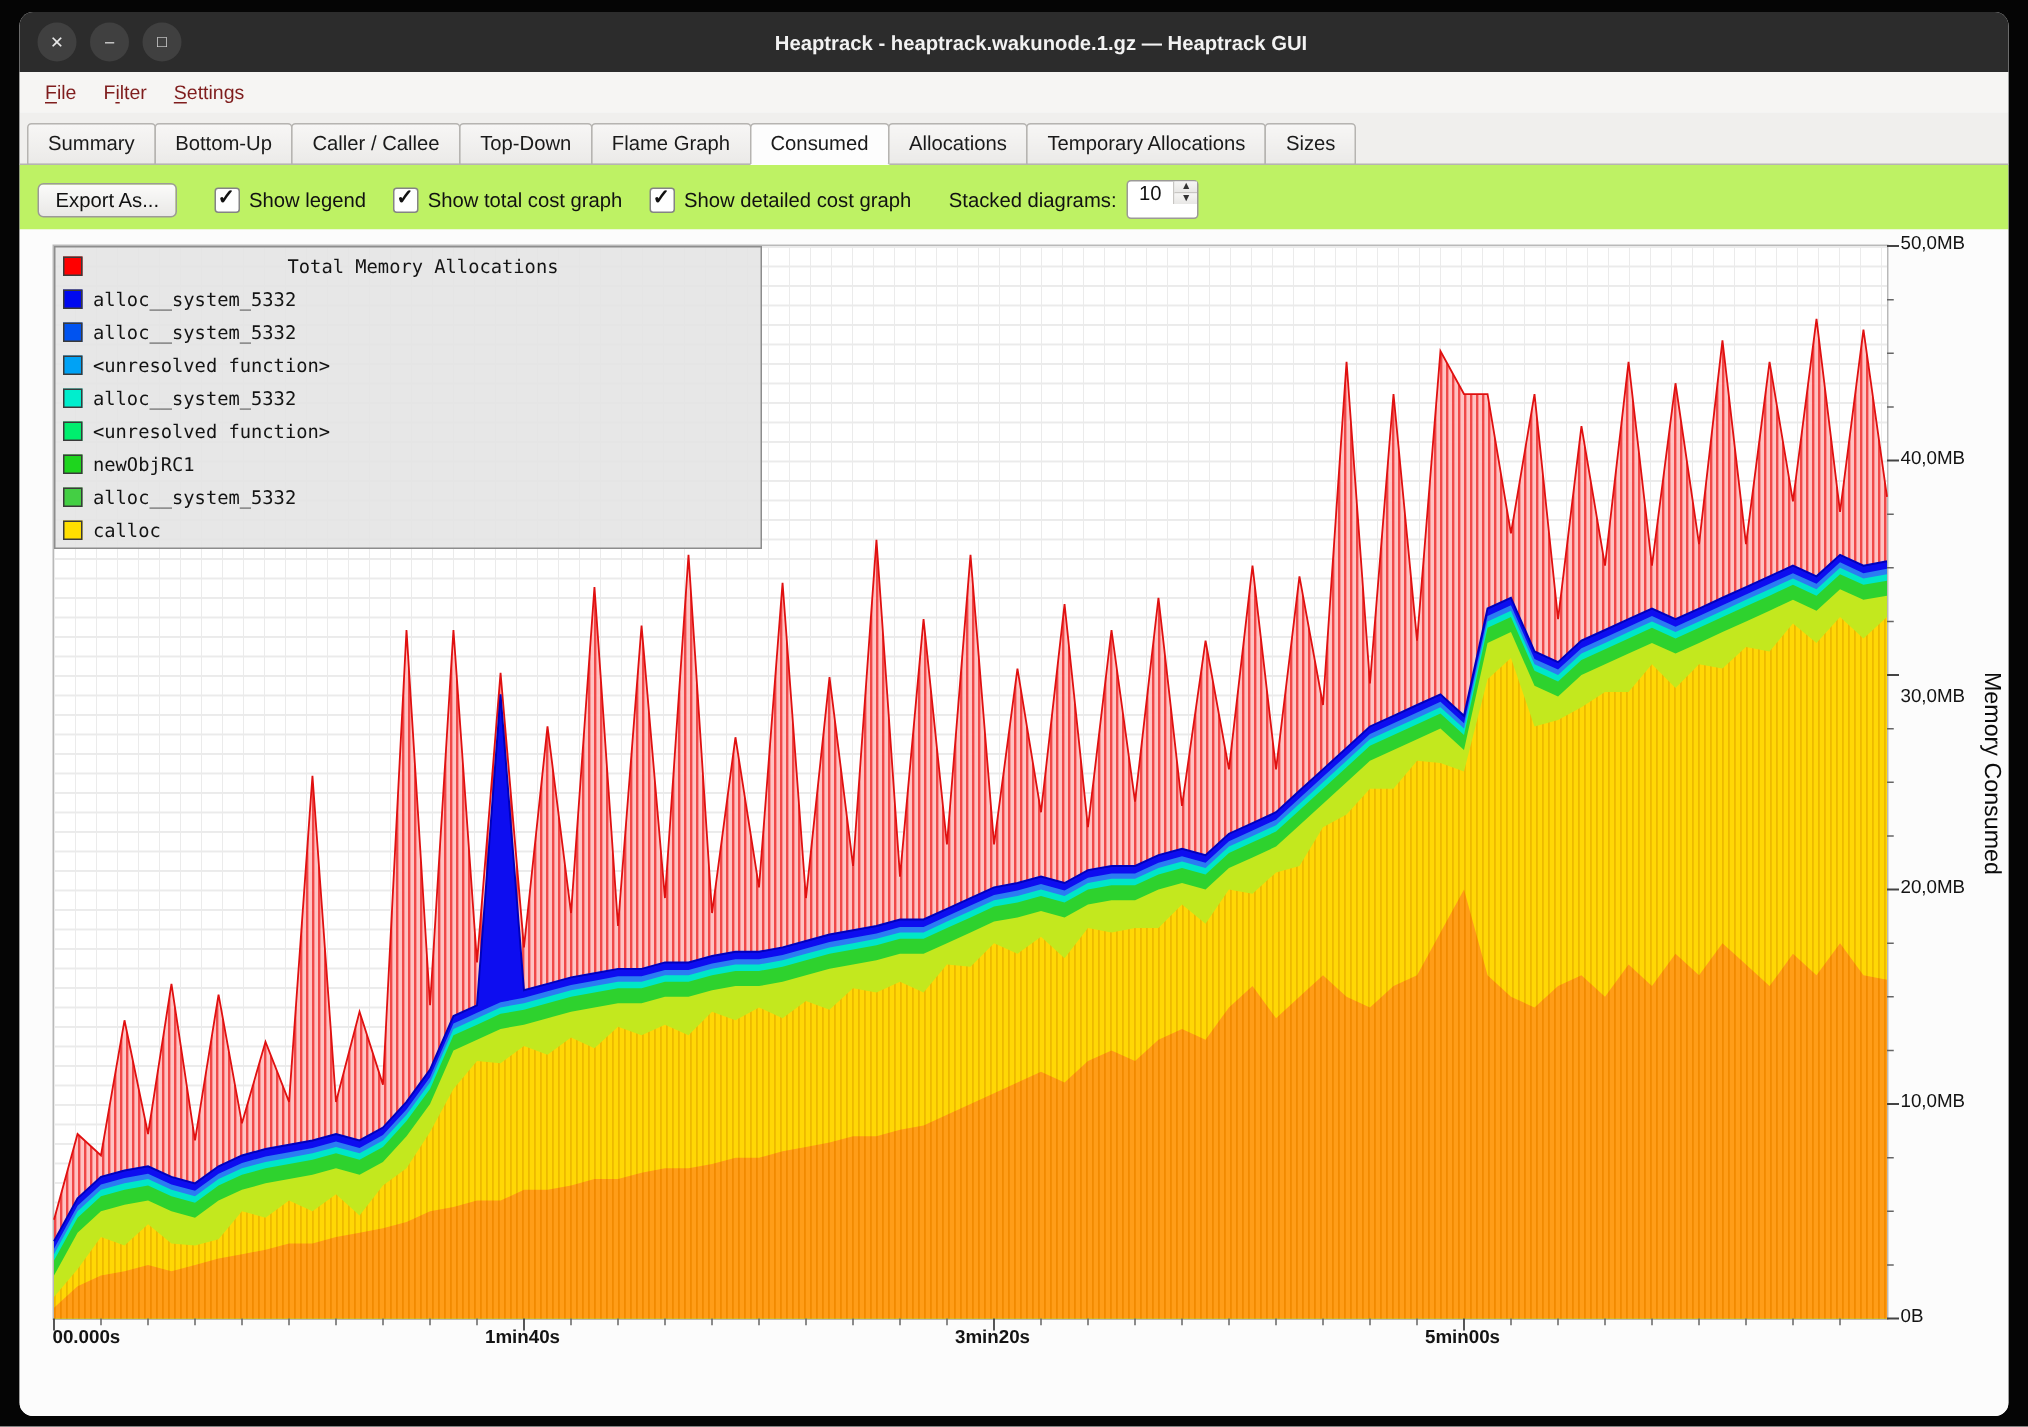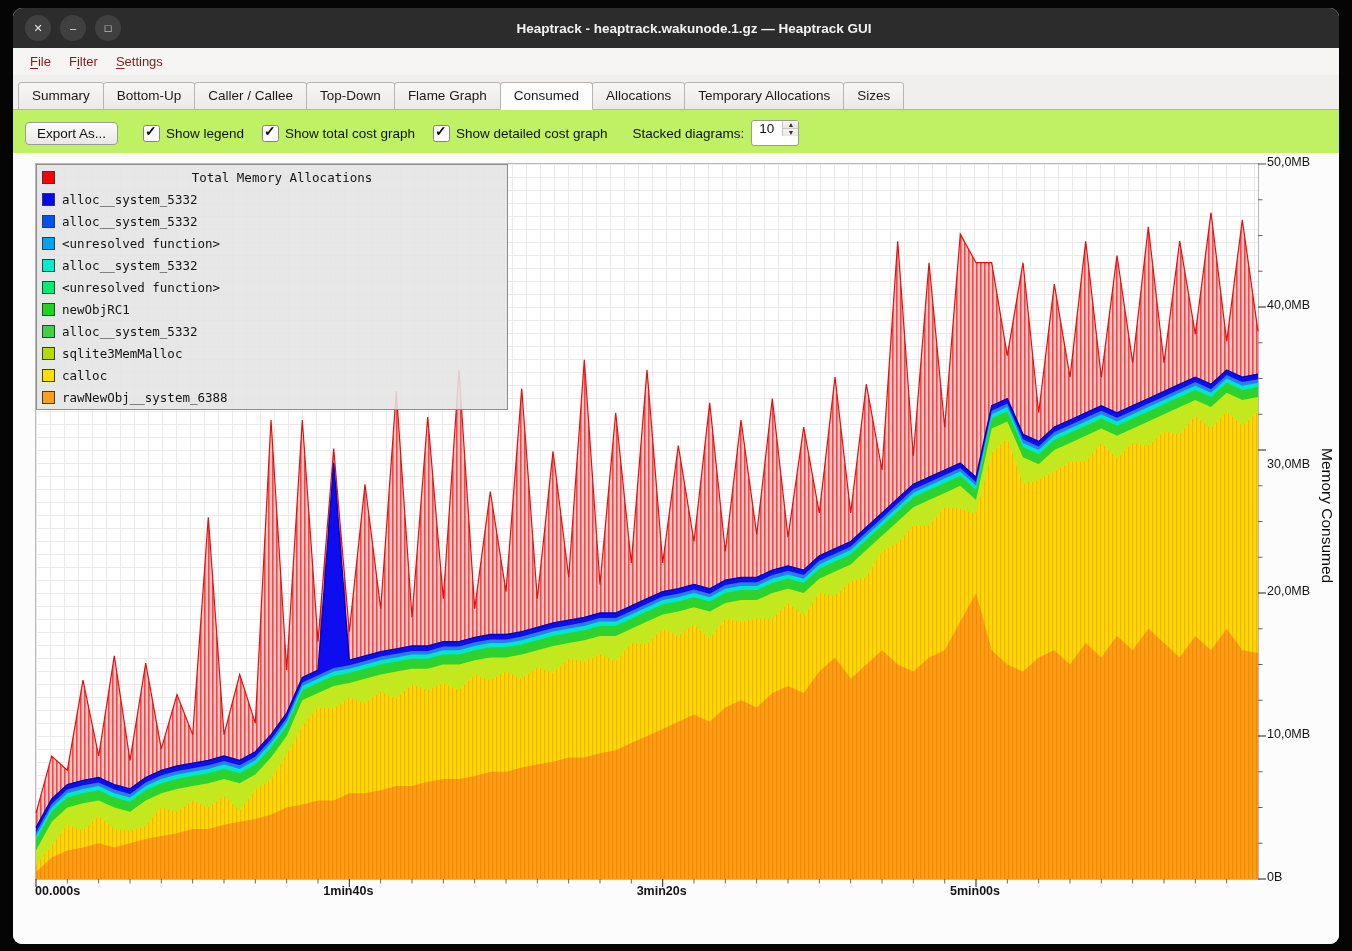--- a/index.html
+++ b/index.html
@@ -233,30 +233,22 @@
           </div>
           <div class="lrow">
             <span class="swatch" style="background: rgb(30, 213, 30);"></span>
             <span class="llabel">newObjRC1</span>
           </div>
           <div class="lrow">
             <span class="swatch" style="background: rgb(68, 207, 68);"></span>
             <span class="llabel">alloc__system_5332</span>
           </div>
           <div class="lrow">
-            <span class="swatch" style="background: rgb(180, 220, 0);"></span>
-            <span class="llabel">sqlite3MemMalloc</span>
-          </div>
-          <div class="lrow">
             <span class="swatch" style="background: rgb(255, 223, 0);"></span>
             <span class="llabel">calloc</span>
-          </div>
-          <div class="lrow">
-            <span class="swatch" style="background: rgb(255, 157, 28);"></span>
-            <span class="llabel">rawNewObj__system_6388</span>
           </div>
         </div>
     </div>
     <div class="ytitle">Memory Consumed</div>
     <div class="xtitle">Elapsed Time</div>
   <div class="ticklabel-y" style="top: 717px;">0B</div>
       <div class="ticklabel-y" style="top: 574px;">10,0MB</div>
       <div class="ticklabel-y" style="top: 431px;">20,0MB</div>
       <div class="ticklabel-y" style="top: 304px;">30,0MB</div>
       <div class="ticklabel-y" style="top: 145px;">40,0MB</div>

